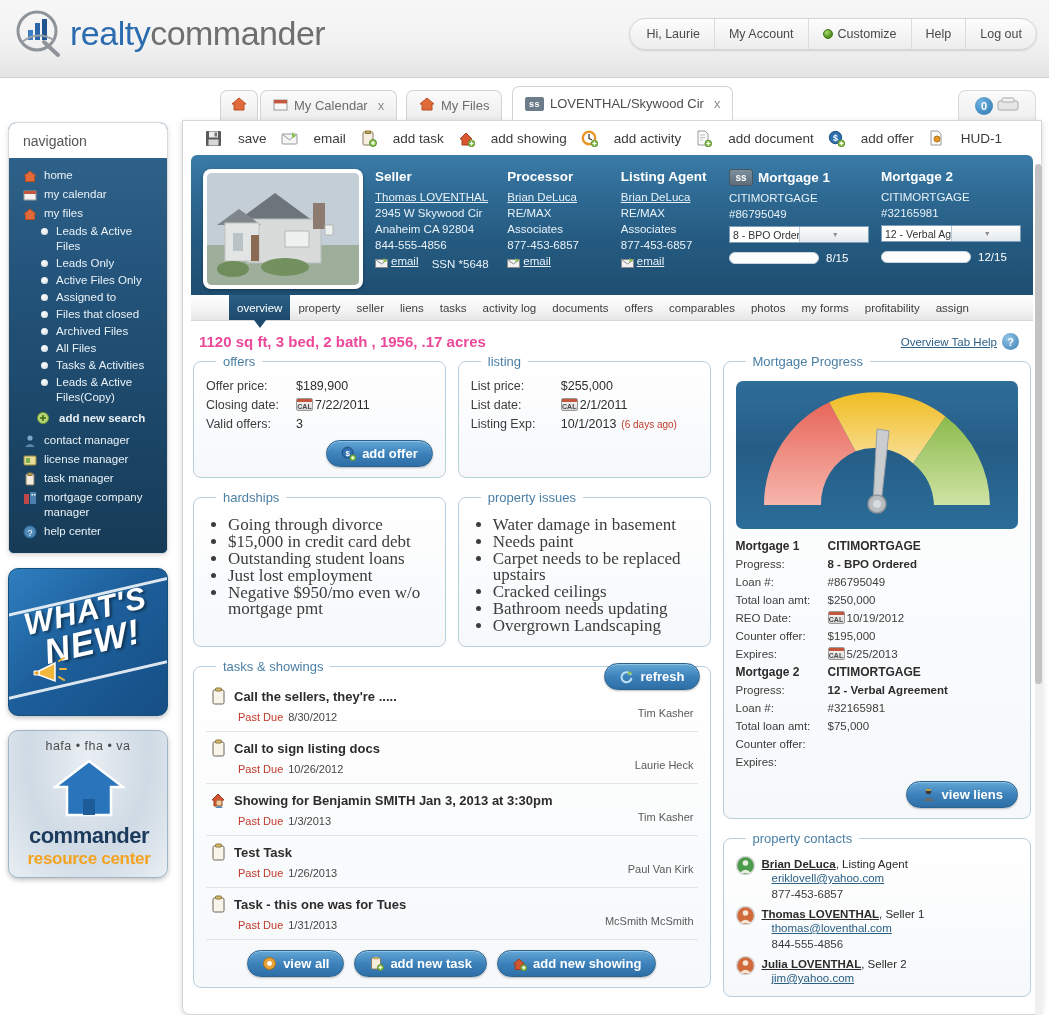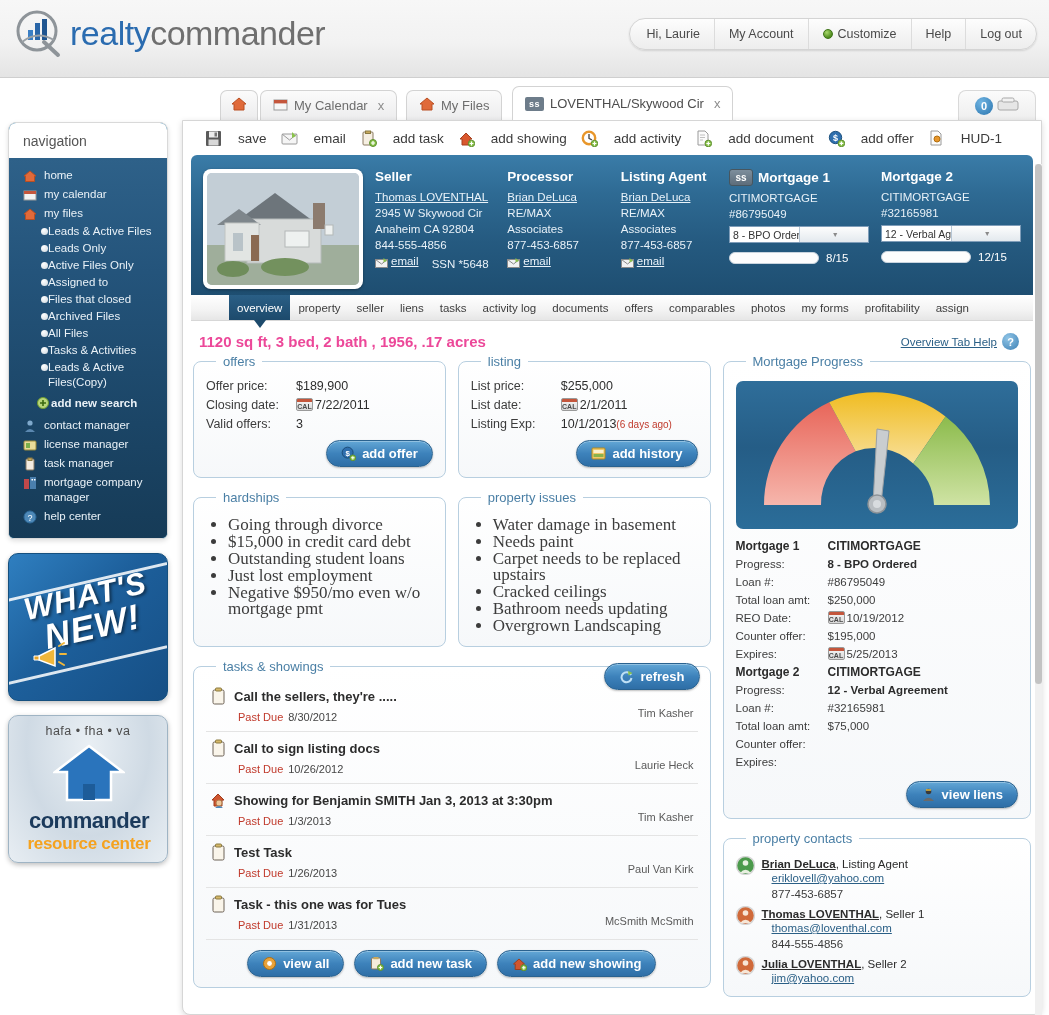--- a/index.html
+++ b/index.html
@@ -55,21 +55,21 @@
   .nav-title { padding: 10px 14px 9px; font-size: 14px; color: #555; background: #fff; }
   .nav-body {
     background: linear-gradient(to bottom, #2e6189 0%, #24547b 30%, #1b4566 70%, #163b57 100%);
     padding: 8px 0 12px 0;
   }
   .nav-item {
     display: flex; align-items: flex-start; gap: 7px;
     color: #e9f1f7; font-size: 11.5px; padding: 2px 8px 2px 14px; cursor: pointer; line-height: 15px;
   }
   .nav-sub {
-    display: flex; align-items: flex-start; 
+    display: flex; align-items: flex-start; gap: 8px;
     color: #e9f1f7; font-size: 11.5px; padding: 1px 8px 1px 32px; cursor: pointer; line-height: 15px;
   }
   .bullet {
     width: 7px; height: 7px; border-radius: 50%;
     background: radial-gradient(circle at 35% 30%, #ffffff, #cfd9e0);
     margin-top: 4px; flex: none;
   }
   .nico { width: 14px; height: 14px; flex: none; margin-top: 1px; }
 
   .promo {
@@ -830,33 +830,21 @@
                 <span class="k">List price:</span>
                 <span class="v">$255,000</span>
               </div>
               <div class="kv">
                 <span class="k">List date:</span>
                 <span class="v"><span class="cal-ico">CAL</span><span>2/1/2011</span></span>
               </div>
               <div class="kv">
                 <span class="k">Listing Exp:</span>
                 <span class="v">10/1/2013</span>
-                <span class="v red" style="line-height:19px;text-align:center;">(6 days ago)</span>
-              </div>
-              <div class="btn-row">
-                <span class="btn">
-                  <span class="bi">
-                    <svg width="15" height="15" viewBox="0 0 15 15">
-                        <rect x="1" y="2" width="13" height="11" rx="1" fill="#f0c868" stroke="#b08a20"></rect>
-                        <rect x="2.5" y="4" width="10" height="3" fill="#fbf0cd"></rect>
-                        <rect x="2.5" y="8" width="10" height="3" fill="#8ab24a"></rect>
-                      </svg>
-                  </span>
-                  <span>add history</span>
-                </span>
+                <span class="v red" style="margin-left:5px;line-height:19px;text-align:center;">(6 days ago)</span>
               </div>
             </fieldset>
           </div>
 
           <div class="two-up">
             <fieldset class="panel">
               <legend>hardships</legend>
               <ul class="bullets">
                 <li>Going through divorce</li>
                 <li>$15,000 in credit card debt</li>

